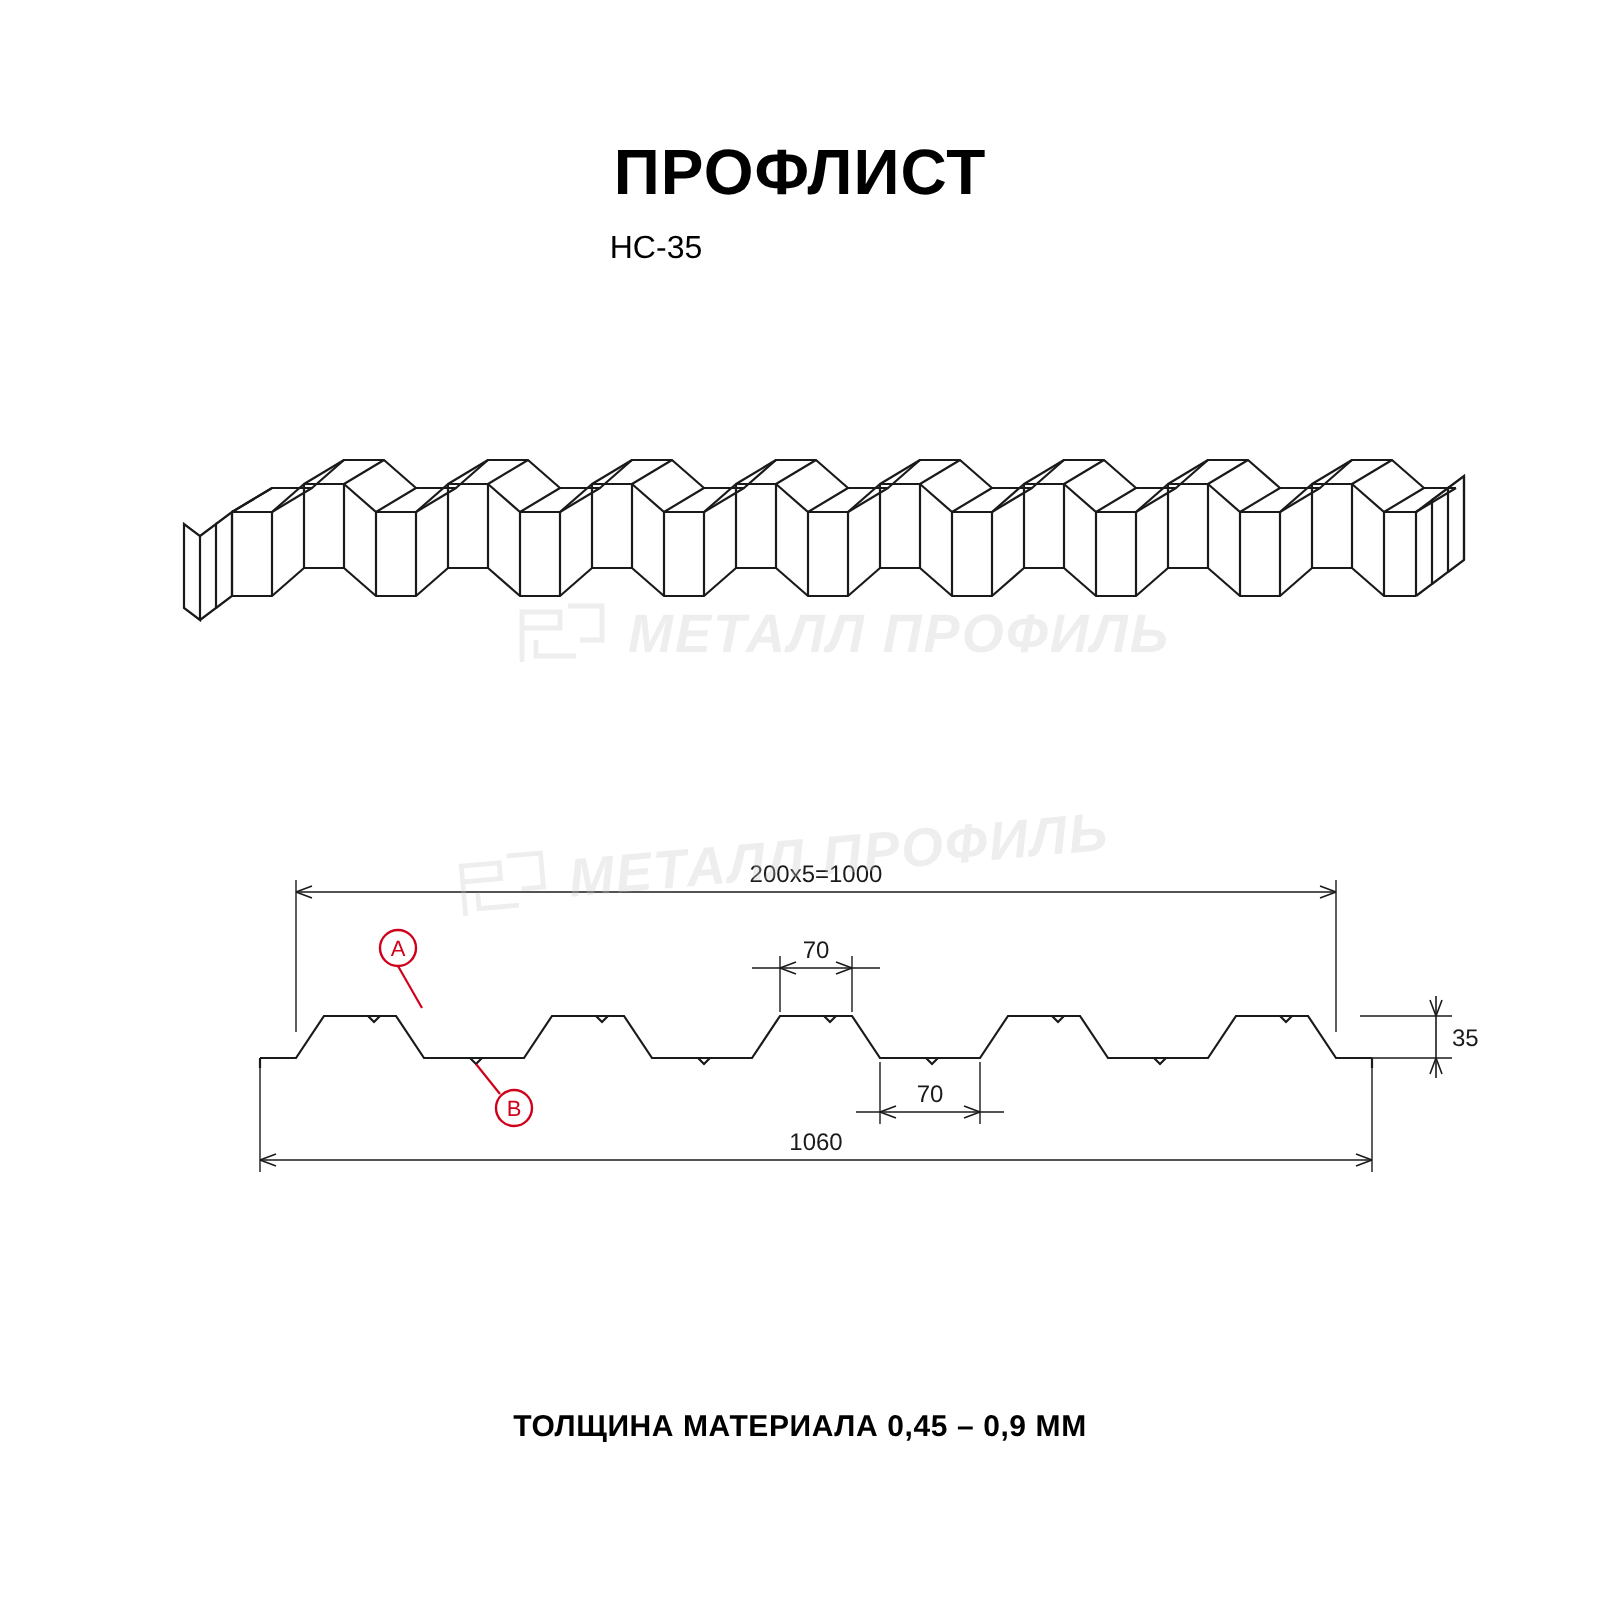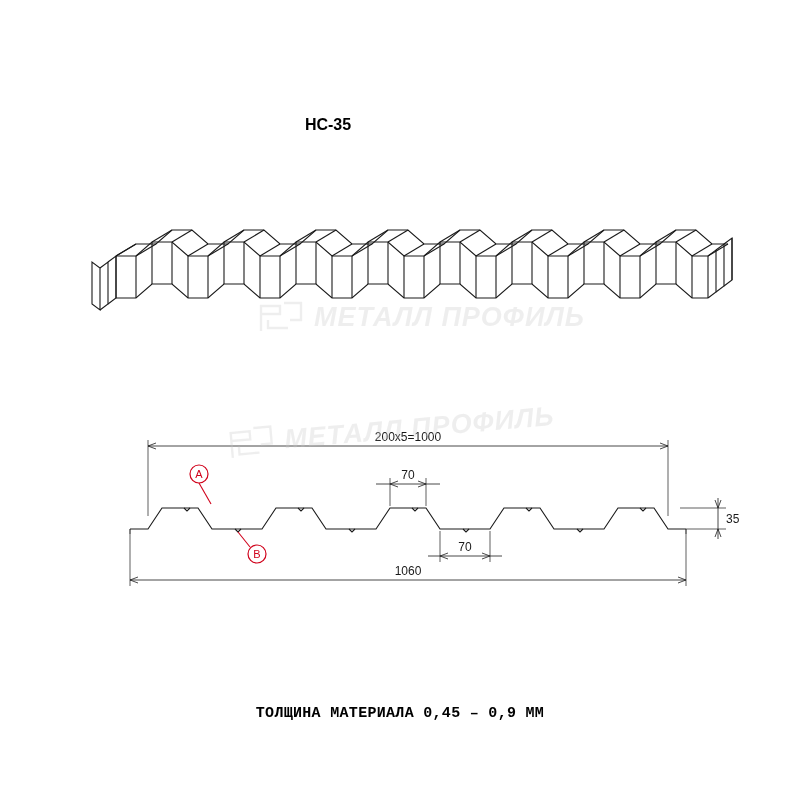--- a/index.html
+++ b/index.html
@@ -32,32 +32,31 @@
     font-weight: bold;
     letter-spacing: 0.5px;
   }
   .subtitle {
     position: absolute;
     top: 116px;
     left: 0;
     width: 656px;
     text-align: center;
     font-size: 16px;
-    font-weight: bold;
+    font-weight: normal;
   }
   .footnote {
     position: absolute;
     top: 705px;
     left: 0;
     width: 800px;
     text-align: center;
     font-size: 15px;
     font-weight: bold;
     letter-spacing: 0.3px;
-    font-family: Liberation Mono, monospace;
   }
 
   
   .iso-wrap {
     position: absolute;
     left: 60px;
     top: 200px;
     width: 690px;
     height: 160px;
   }
@@ -99,20 +98,21 @@
   }
   .wm-1 { left: 258px; top: 300px; }
   .wm-2 { left: 228px; top: 413px; transform: rotate(-5deg); }
   .wm-logo { width: 46px; height: 34px; }
 </style>
 </head>
 <body>
 
 <div class="page">
 
+  <div class="title">ПРОФЛИСТ</div>
   <div class="subtitle">НС-35</div>
 
   <div class="iso-wrap">
     <svg width="690" height="160" viewBox="0 0 690 160">
       <g class="ln">
 
         <path d="M 32 62 L 32 104 L 40 110 L 40 68 Z"></path>
         <path d="M 40 68 L 48 62 L 48 104 L 40 110"></path>
         <path d="M 48 62 L 56 56 L 56 98 L 48 104"></path>
 

